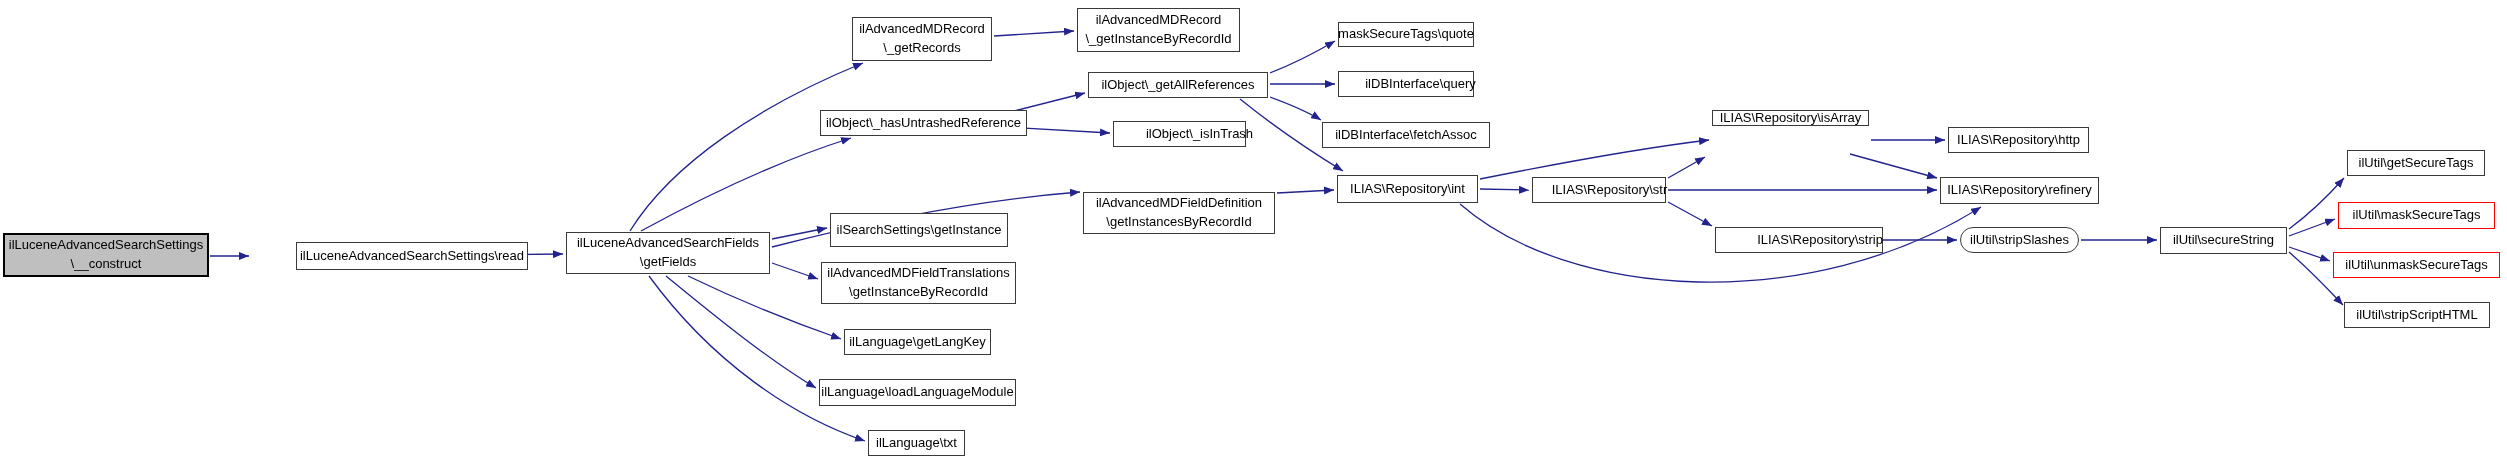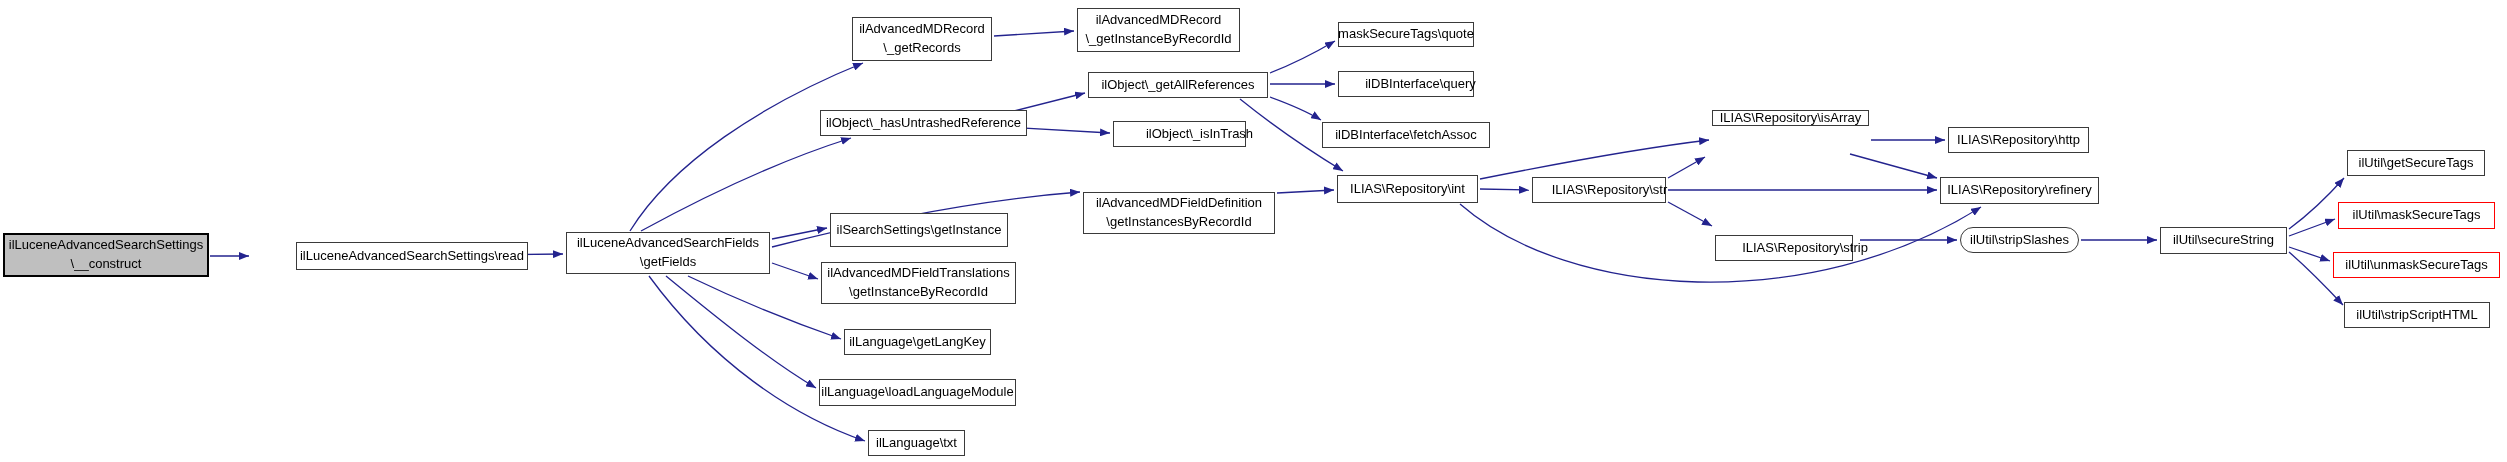--- a/index.html
+++ b/index.html
@@ -101,21 +101,21 @@
   <div class="node" style="left:1338px;top:71px;width:136px;height:26px;padding-left:29px;">ilDBInterface\query</div>
   <div class="node" style="left:1322px;top:122px;width:168px;height:26px;">ilDBInterface\fetchAssoc</div>
   <div class="node" style="left:1113px;top:121px;width:133px;height:26px;padding-left:40px;">ilObject\_isInTrash</div>
   <div class="node" style="left:1083px;top:172px;width:192px;height:42px;margin-top:20px;">ilAdvancedMDFieldDefinition
 \getInstancesByRecordId</div>
   <div class="node" style="left:1337px;top:175px;width:141px;height:28px;">ILIAS\Repository\int</div>
   <div class="node" style="left:1532px;top:177px;width:134px;height:26px;padding-left:21px;">ILIAS\Repository\str</div>
   <div class="node" style="left:1712px;top:110px;width:157px;height:16px;">ILIAS\Repository\isArray</div>
   <div class="node" style="left:1948px;top:127px;width:141px;height:26px;">ILIAS\Repository\http</div>
   <div class="node" style="left:1940px;top:177px;width:159px;height:27px;">ILIAS\Repository\refinery</div>
-  <div class="node" style="left:1715px;top:235px;width:138px;height:26px;padding-left:42px;">ILIAS\Repository\strip</div>
+  <div class="node" style="left:1715px;top:227px;width:168px;height:26px;padding-left:42px;">ILIAS\Repository\strip</div>
   <div class="node" style="left:1960px;top:227px;width:119px;height:26px;border-radius:13px;">ilUtil\stripSlashes</div>
   <div class="node" style="left:2160px;top:227px;width:127px;height:27px;">ilUtil\secureString</div>
   <div class="node" style="left:2347px;top:150px;width:138px;height:26px;">ilUtil\getSecureTags</div>
   <div class="node node--alert" style="left:2338px;top:202px;width:157px;height:27px;">ilUtil\maskSecureTags</div>
   <div class="node node--alert" style="left:2333px;top:252px;width:167px;height:26px;">ilUtil\unmaskSecureTags</div>
   <div class="node" style="left:2344px;top:302px;width:146px;height:26px;">ilUtil\stripScriptHTML</div>
   <div class="node" style="left:830px;top:213px;width:178px;height:34px;">ilSearchSettings\getInstance</div>
   <div class="node" style="left:821px;top:262px;width:195px;height:42px;">ilAdvancedMDFieldTranslations
 \getInstanceByRecordId</div>
   <div class="node" style="left:844px;top:329px;width:147px;height:26px;">ilLanguage\getLangKey</div>

